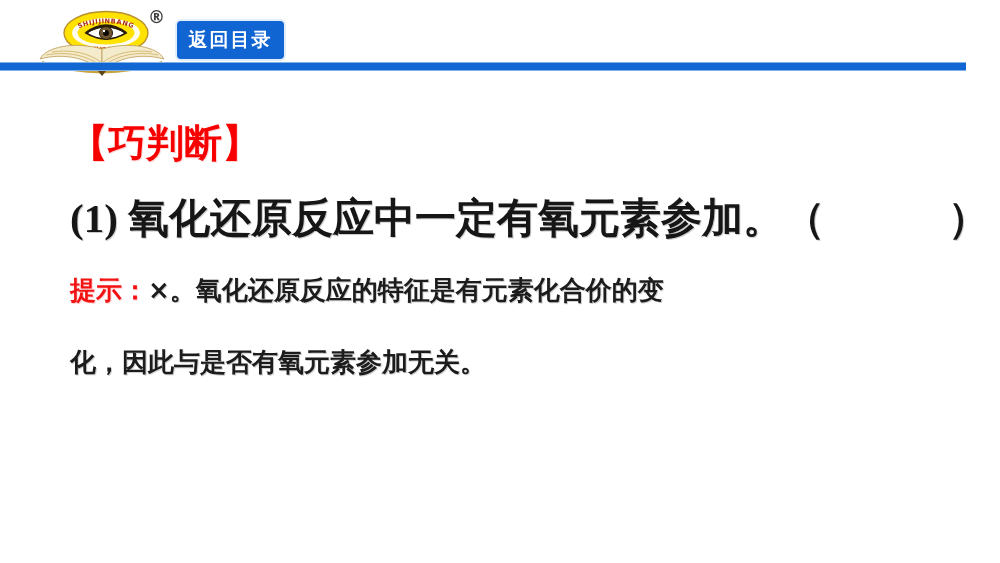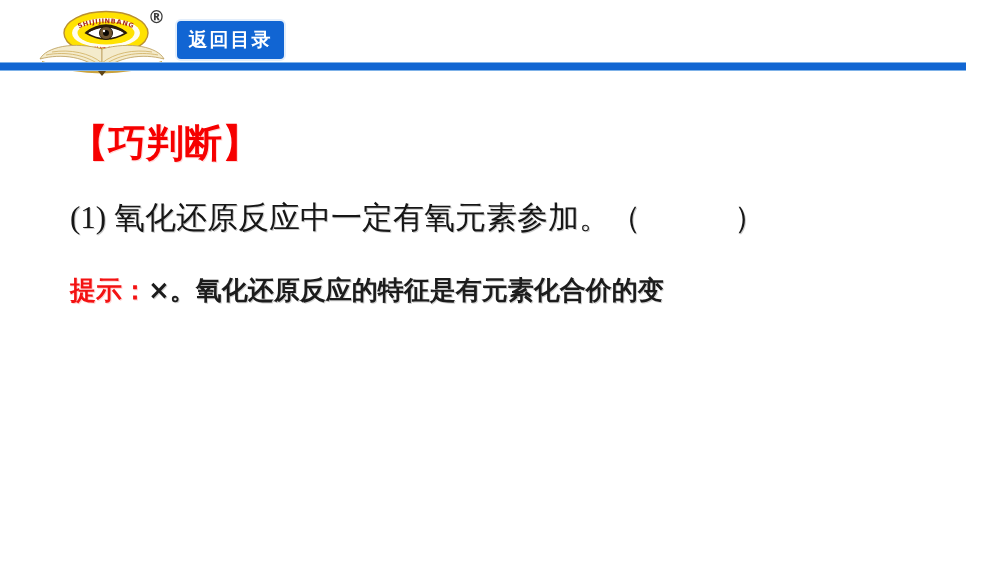--- a/index.html
+++ b/index.html
@@ -48,21 +48,21 @@
     margin:0; height:78px; line-height:78px;
     font-family:"Liberation Serif","DejaVu Serif", serif;
     font-size:38px; font-weight:700;
     color:#f60000;
     text-shadow:1px 1px 0 rgba(255,180,180,0.55);
   }
 
   .q-line {
     margin:0; height:72px; line-height:72px;
     font-family:"Liberation Serif","DejaVu Serif", serif;
-    font-size:31px; font-weight:400;
+    font-size:41px; font-weight:700;
     color:#161616;
     text-shadow:1px 1px 0 rgba(140,140,140,0.45);
     white-space:nowrap;
   }
 
   .tip-line {
     margin:0; height:72px; line-height:72px;
     font-family:"DejaVu Sans","Liberation Sans", sans-serif;
     font-size:26px; font-weight:800;
     color:#1c1c1c;
@@ -120,15 +120,18 @@
 
   <div class="content">
     <h1 class="heading">【巧判断】</h1>
 
     <p class="q-line">(1) 氧化还原反应中一定有氧元素参加。（　　　）</p>
 
     <p class="tip-line">
       <span class="tip-label">提示：</span><span>×。</span><span>氧化还原反应的特征是有元素化合价的变</span>
     </p>
 
+    <p class="tip-line">
+      <span>化，因此与是否有氧元素参加无关。</span>
+    </p>
   </div>
 
 </div>
 
 </body></html>

